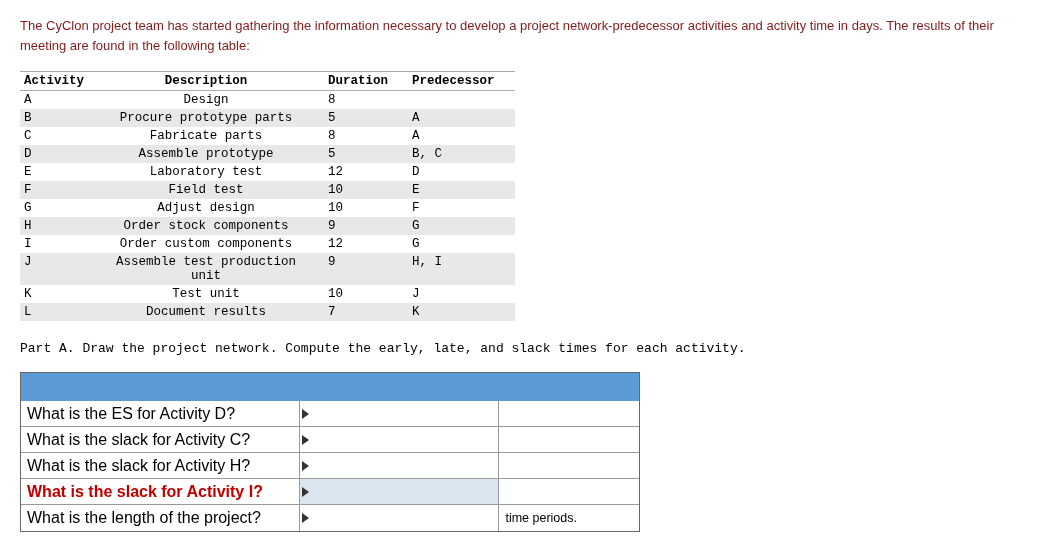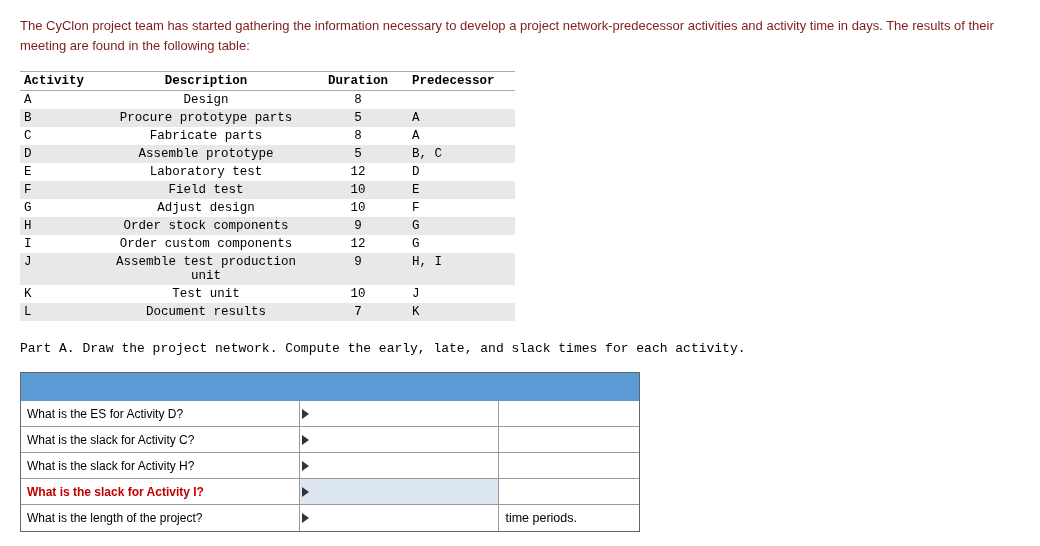--- a/index.html
+++ b/index.html
@@ -35,21 +35,21 @@
     }
     .activity-table td {
       padding: 2px 20px 2px 4px;
       vertical-align: top;
     }
     .activity-table tr.alt-bg {
       background-color: #e8e8e8;
     }
     .activity-table .col-activity { width: 80px; }
     .activity-table .col-description { width: 220px; text-align: center; }
-    .activity-table .col-duration { width: 80px; text-align: center; }
+    .activity-table .col-duration { width: 80px; text-align: left; }
     .activity-table .col-predecessor { width: 100px; text-align: left; }
 
     .part-a-text {
       font-size: 13px;
       margin-bottom: 16px;
       color: #000;
       font-family: Liberation Mono, monospace;
     }
 
     .questions-container {
@@ -69,21 +69,21 @@
       align-items: stretch;
       min-height: 26px;
     }
     .question-row:last-child {
       border-bottom: none;
     }
 
     .question-label {
       width: 280px;
       padding: 0 6px;
-      font-size: 12px;
+      font-size: 16px;
       border-right: 1px solid #999;
       display: flex;
       align-items: center;
     }
 
     .question-input-area {
       width: 200px;
       border-right: 1px solid #999;
       position: relative;
       display: flex;

